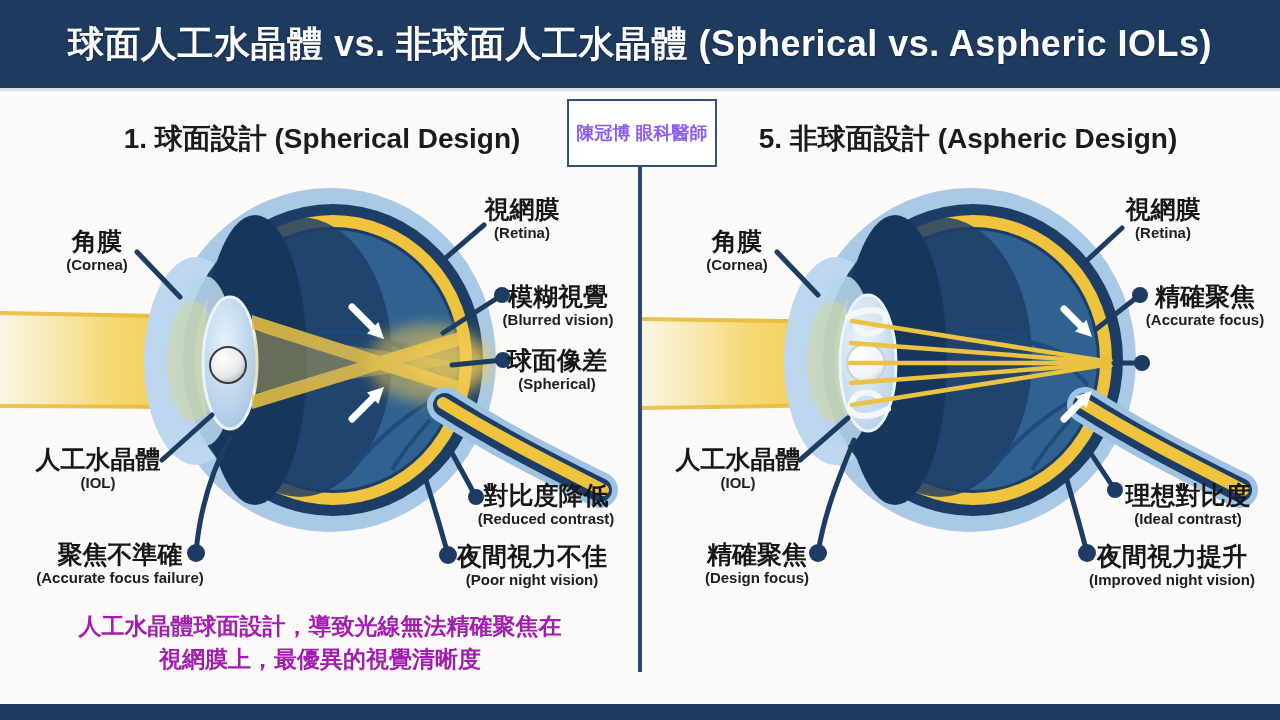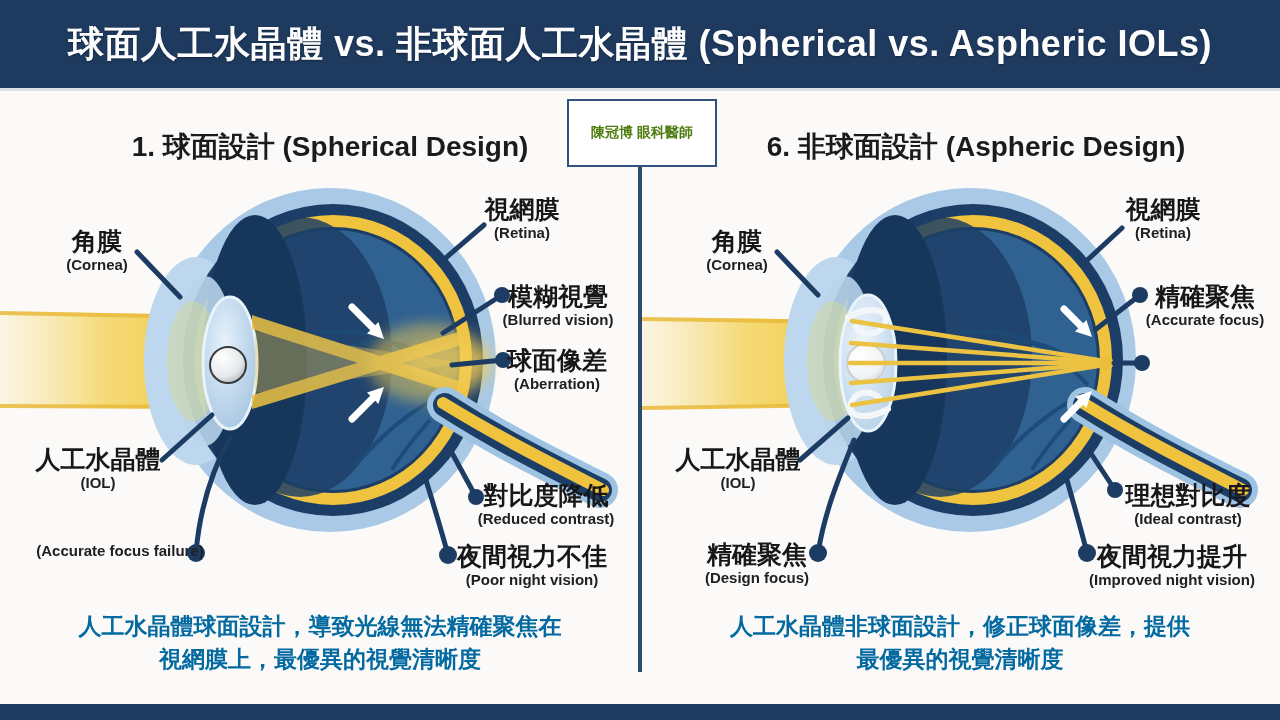--- a/index.html
+++ b/index.html
@@ -22,43 +22,43 @@
   .footer-bar{
     position:absolute;left:0;bottom:0;width:1280px;height:16px;background:#1e3a5f;
   }
   
   .doctor-badge{
     position:absolute;left:567px;top:99px;width:146px;height:64px;
     background:#ffffff;border:2.5px solid #32527e;
     display:flex;align-items:center;justify-content:center;
     z-index:6;box-shadow:0 0 0 1px #fff inset;
   }
-  .doctor-badge span{font-size:14px;font-weight:700;color:#4d7c0f;white-space:nowrap;}
+  .doctor-badge span{font-size:18px;font-weight:700;color:#8b5cf6;white-space:nowrap;}
   .divider{
     position:absolute;left:638px;top:164px;width:4px;height:508px;
     background:#2a4a72;z-index:5;
   }
   
   .panel-heading{
-    position:absolute;top:112px;margin:16px;font-size:28px;font-weight:700;color:#1b1b1e;
+    position:absolute;top:112px;margin:8px;font-size:28px;font-weight:700;color:#1b1b1e;
     transform:translateX(-50%);white-space:nowrap;z-index:4;
   }
   
   .eye-svg{position:absolute;top:165px;width:640px;height:430px;z-index:1;}
   
   .lbl{
     position:absolute;transform:translateX(-50%);text-align:center;z-index:4;
     line-height:1.08;white-space:nowrap;
   }
   .lbl .zh{display:block;font-size:25px;font-weight:700;color:#17171a;}
   .lbl .en{display:block;font-size:15px;font-weight:600;color:#202024;margin-top:2px;}
   
   .caption{
     position:absolute;top:610px;width:600px;text-align:center;z-index:4;
-    font-size:23px;font-weight:700;color:#0369a1;line-height:1.45;margin:0;
+    font-size:23px;font-weight:700;color:#a21caf;line-height:1.45;margin:0;
   }
   .caption span{display:block;}
 </style>
 </head>
 <body>
 
 <div id="canvas">
 
   <header class="banner">
     <h1>球面人工水晶體 vs. 非球面人工水晶體 (Spherical vs. Aspheric IOLs)</h1>
@@ -161,44 +161,45 @@
   <div class="lbl" style="left:522px;top:196px">
     <span class="zh">視網膜</span>
     <span class="en">(Retina)</span>
   </div>
   <div class="lbl" style="left:558px;top:283px">
     <span class="zh">模糊視覺</span>
     <span class="en">(Blurred vision)</span>
   </div>
   <div class="lbl" style="left:557px;top:347px">
     <span class="zh">球面像差</span>
-    <span class="en">(Aberration)</span>
+    <span class="en">(Spherical)</span>
   </div>
   <div class="lbl" style="left:98px;top:446px">
     <span class="zh">人工水晶體</span>
     <span class="en">(IOL)</span>
   </div>
   <div class="lbl" style="left:120px;top:541px">
+    <span class="zh">聚焦不準確</span>
     <span class="en">(Accurate focus failure)</span>
   </div>
   <div class="lbl" style="left:546px;top:482px">
     <span class="zh">對比度降低</span>
     <span class="en">(Reduced contrast)</span>
   </div>
   <div class="lbl" style="left:532px;top:543px">
     <span class="zh">夜間視力不佳</span>
     <span class="en">(Poor night vision)</span>
   </div>
 
   <p class="caption" style="left:20px">
     <span>人工水晶體球面設計，導致光線無法精確聚焦在</span>
     <span>視網膜上，最優異的視覺清晰度</span>
   </p>
 
-  <h2 class="panel-heading" style="left:960px">6. 非球面設計 (Aspheric Design)</h2>
+  <h2 class="panel-heading" style="left:960px">5. 非球面設計 (Aspheric Design)</h2>
 
   <svg class="eye-svg" style="left:640px" viewBox="0 0 640 430" aria-hidden="true">
     <defs>
       <linearGradient id="beamR" x1="0" y1="0" x2="1" y2="0">
         <stop offset="0" stop-color="#f7de85" stop-opacity="0.18"></stop>
         <stop offset="0.5" stop-color="#f4d258" stop-opacity="0.8"></stop>
         <stop offset="1" stop-color="#f0c73f"></stop>
       </linearGradient>
       <radialGradient id="iolR" cx="0.35" cy="0.3" r="0.95">
         <stop offset="0" stop-color="#ffffff"></stop>
@@ -298,20 +299,16 @@
   </div>
   <div class="lbl" style="left:1188px;top:482px">
     <span class="zh">理想對比度</span>
     <span class="en">(Ideal contrast)</span>
   </div>
   <div class="lbl" style="left:1172px;top:543px">
     <span class="zh">夜間視力提升</span>
     <span class="en">(Improved night vision)</span>
   </div>
 
-  <p class="caption" style="left:660px">
-    <span>人工水晶體非球面設計，修正球面像差，提供</span>
-    <span>最優異的視覺清晰度</span>
-  </p>
 
   <div class="footer-bar"></div>
 
 </div>
 
 </body></html>

